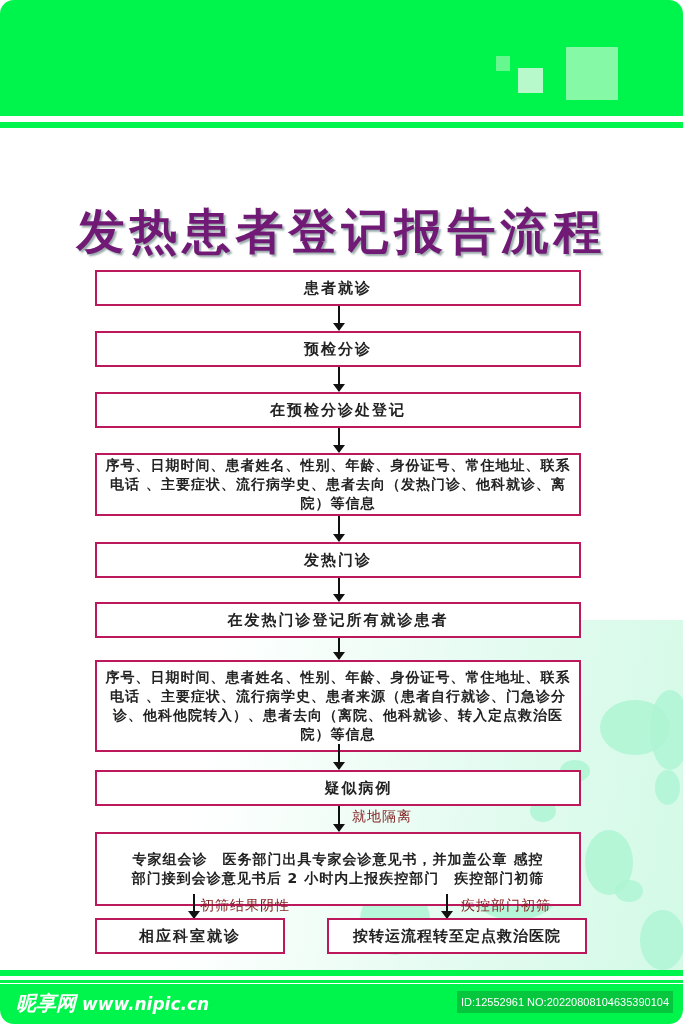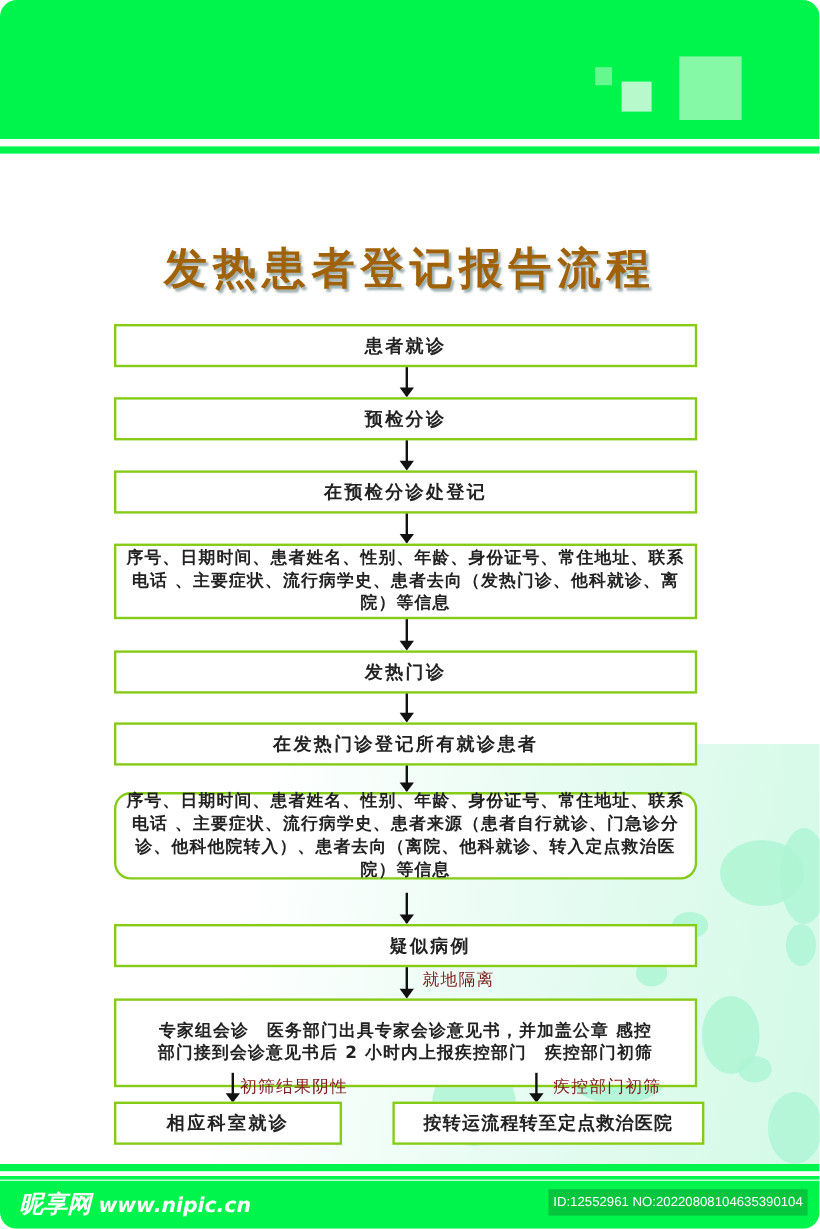--- a/index.html
+++ b/index.html
@@ -20,25 +20,25 @@
   .sq3 { left: 566px; top: 47px; width: 52px; height: 53px; background: #86f9a6; }
 
   .bg-grad {
     position: absolute; left: 0; top: 620px; width: 683px; height: 350px;
     background: linear-gradient(100deg, rgba(255,255,255,0) 30%, #e3fbf0 70%, #d3fae6 100%);
   }
   .blob { position: absolute; background: #aef5d4; border-radius: 50%; opacity: 0.85; }
 
   .title {
     position: absolute; left: 0; top: 200px; width: 683px; text-align: center;
-    font-size: 36px; font-weight: bold; color: #a16207; letter-spacing: 5px;
+    font-size: 48px; font-weight: bold; color: #701a75; letter-spacing: 5px;
     text-shadow: 2px 2px 2px #9aa;
   }
   .box {
-    position: absolute; left: 95px; width: 486px; border: 2px solid #84cc16;
+    position: absolute; left: 95px; width: 486px; border: 2px solid #be185d;
     background: #fff; box-sizing: border-box;
     display: flex; align-items: center; justify-content: center; text-align: center;
     font-size: 15px; font-weight: bold; color: #222; line-height: 20px; letter-spacing: 2px;
     padding: 0 6px;
   }
   .box.small { font-size: 14px; letter-spacing: 1px; line-height: 19px; }
   .arrow { position: absolute; width: 2px; background: #111; }
   .arrow::after {
     content: ""; position: absolute; left: -5px; bottom: -1px;
     border-left: 6px solid transparent; border-right: 6px solid transparent; border-top: 8px solid #111;
@@ -87,21 +87,21 @@
 <div class="box" style="top:331px;height:36px;">预检分诊</div>
 <div class="arrow" style="left:338px;top:367px;height:24px;"></div>
 <div class="box" style="top:392px;height:36px;">在预检分诊处登记</div>
 <div class="arrow" style="left:338px;top:428px;height:24px;"></div>
 <div class="box small" style="top:453px;height:63px;">序号、日期时间、患者姓名、性别、年龄、身份证号、常住地址、联系电话 、主要症状、流行病学史、患者去向（发热门诊、他科就诊、离院）等信息</div>
 <div class="arrow" style="left:338px;top:516px;height:25px;"></div>
 <div class="box" style="top:542px;height:36px;">发热门诊</div>
 <div class="arrow" style="left:338px;top:578px;height:23px;"></div>
 <div class="box" style="top:602px;height:36px;">在发热门诊登记所有就诊患者</div>
 <div class="arrow" style="left:338px;top:638px;height:21px;"></div>
-<div class="box small" style="top:660px;height:73px;border-radius:14px;">序号、日期时间、患者姓名、性别、年龄、身份证号、常住地址、联系电话 、主要症状、流行病学史、患者来源（患者自行就诊、门急诊分诊、他科他院转入）、患者去向（离院、他科就诊、转入定点救治医院）等信息</div>
+<div class="box small" style="top:660px;height:92px;">序号、日期时间、患者姓名、性别、年龄、身份证号、常住地址、联系电话 、主要症状、流行病学史、患者来源（患者自行就诊、门急诊分诊、他科他院转入）、患者去向（离院、他科就诊、转入定点救治医院）等信息</div>
 <div class="arrow" style="left:338px;top:744px;height:25px;"></div>
 <div class="box" style="top:770px;height:36px;padding-left:47px;">疑似病例</div>
 <div class="arrow" style="left:338px;top:806px;height:25px;"></div>
 <div class="arrow-label" style="left:352px;top:808px;">就地隔离</div>
 <div class="box small" style="top:832px;height:74px;padding:0 30px;">专家组会诊　医务部门出具专家会诊意见书，并加盖公章 感控部门接到会诊意见书后 2 小时内上报疾控部门　疾控部门初筛</div>
 
 <div class="arrow" style="left:193px;top:894px;height:24px;"></div>
 <div class="arrow-label" style="left:200px;top:897px;">初筛结果阴性</div>
 <div class="arrow" style="left:446px;top:894px;height:24px;"></div>
 <div class="arrow-label" style="left:461px;top:897px;">疾控部门初筛</div>

